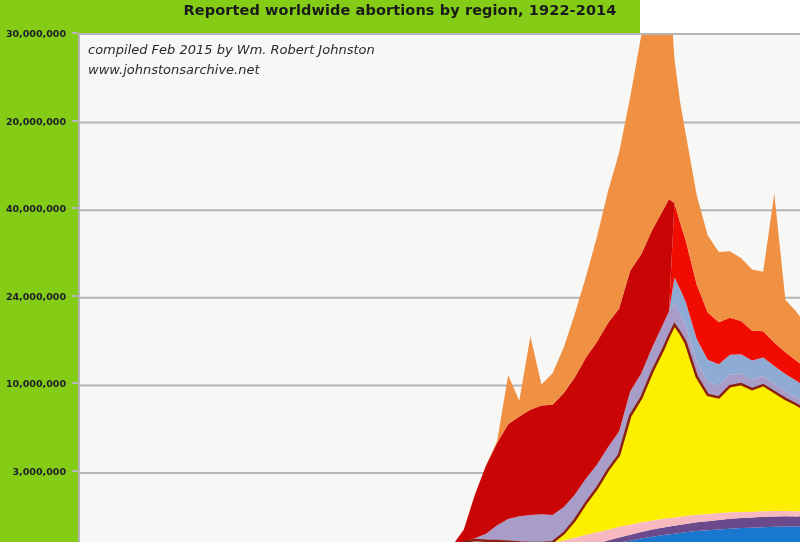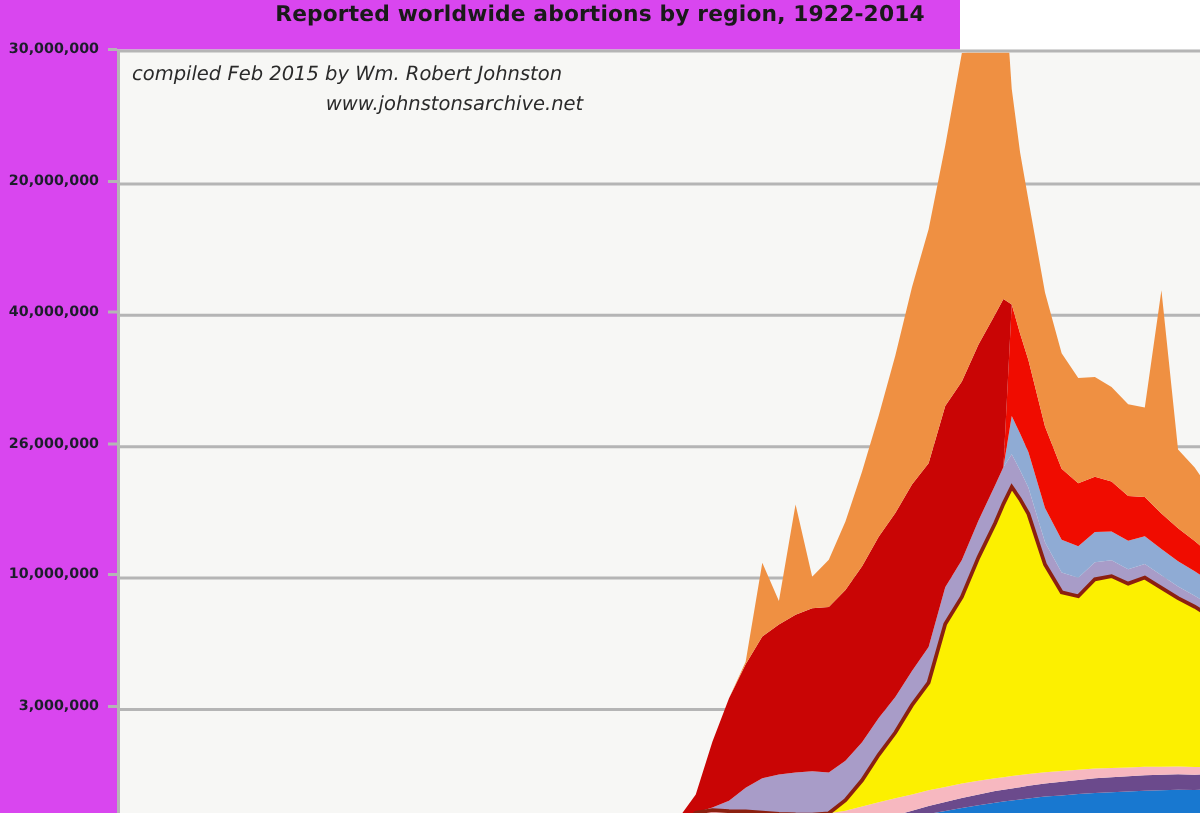--- a/index.html
+++ b/index.html
@@ -7,21 +7,21 @@
     margin: 0; padding: 0;
     width: 800px; height: 542px;
     overflow: hidden;
     background: #ffffff;
     font-family: "DejaVu Sans", sans-serif;
   }
   #root {
     position: relative;
     width: 640px;
     height: 542px;
-    background: #d946ef;
+    background: #84cc16;
   }
   #chart-title {
     position: absolute;
     left: 0; top: 2px;
     width: 800px;
     text-align: center;
     font-family: "DejaVu Sans", sans-serif;
     font-size: 14.5px;
     font-weight: bold;
     color: #1a1a1a;
@@ -70,37 +70,37 @@
     left: 88px;
     top: 40px;
     width: 430px;
     font-family: "DejaVu Sans", sans-serif;
     font-size: 13px;
     color: #2a2a2a;
     line-height: 1.55;
     font-style: italic;
   }
   #annotation .line1 { display: block; text-align: left; }
-  #annotation .line2 { display: block; text-align: center; }
+  #annotation .line2 { display: block; text-align: left; }
 </style>
 </head>
 <body>
 
 <div id="root">
 
   <div id="chart-title">Reported worldwide abortions by region, 1922-2014</div>
 
   <div id="y-axis-labels">
       <div class="ytick" style="top: 33px;">30,000,000</div>
       <div class="ytick-mark" style="top: 33px;"></div>
       <div class="ytick" style="top: 120.6px;">20,000,000</div>
       <div class="ytick-mark" style="top: 120.6px;"></div>
       <div class="ytick" style="top: 208.2px;">40,000,000</div>
       <div class="ytick-mark" style="top: 208.2px;"></div>
-      <div class="ytick" style="top: 295.8px;">26,000,000</div>
+      <div class="ytick" style="top: 295.8px;">24,000,000</div>
       <div class="ytick-mark" style="top: 295.8px;"></div>
       <div class="ytick" style="top: 383.4px;">10,000,000</div>
       <div class="ytick-mark" style="top: 383.4px;"></div>
       <div class="ytick" style="top: 471px;">3,000,000</div>
       <div class="ytick-mark" style="top: 471px;"></div>
     </div>
 
   <div id="plot-frame">
     <svg id="plot-svg" width="722" height="509" viewBox="0 0 722 509" preserveAspectRatio="none">
         <line x1="0" x2="722" y1="87.6" y2="87.6" stroke="#b5b5b5" stroke-width="2"></line>

